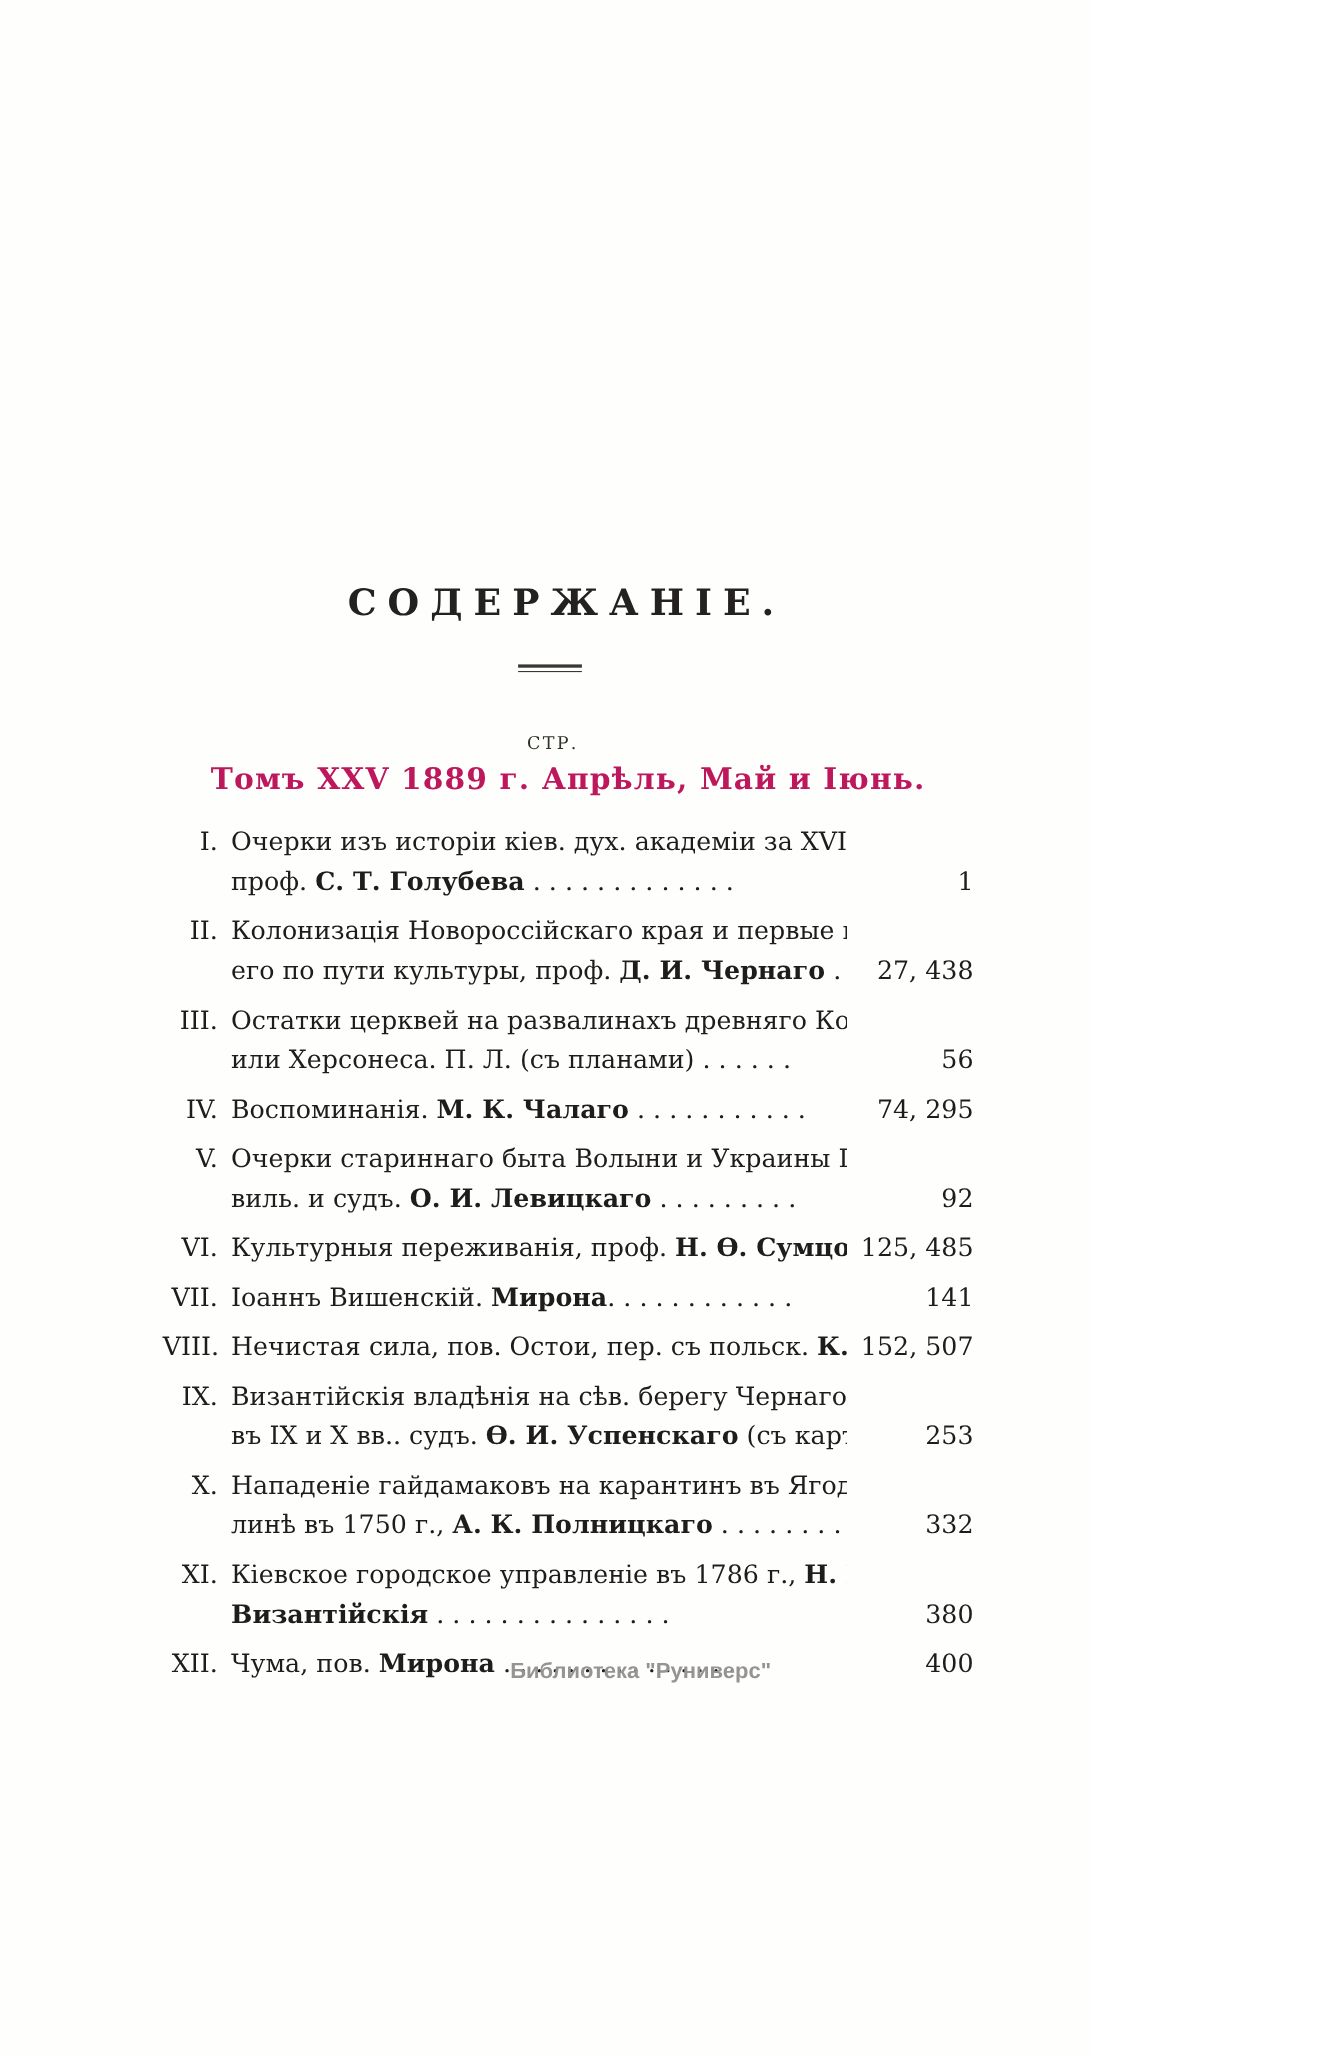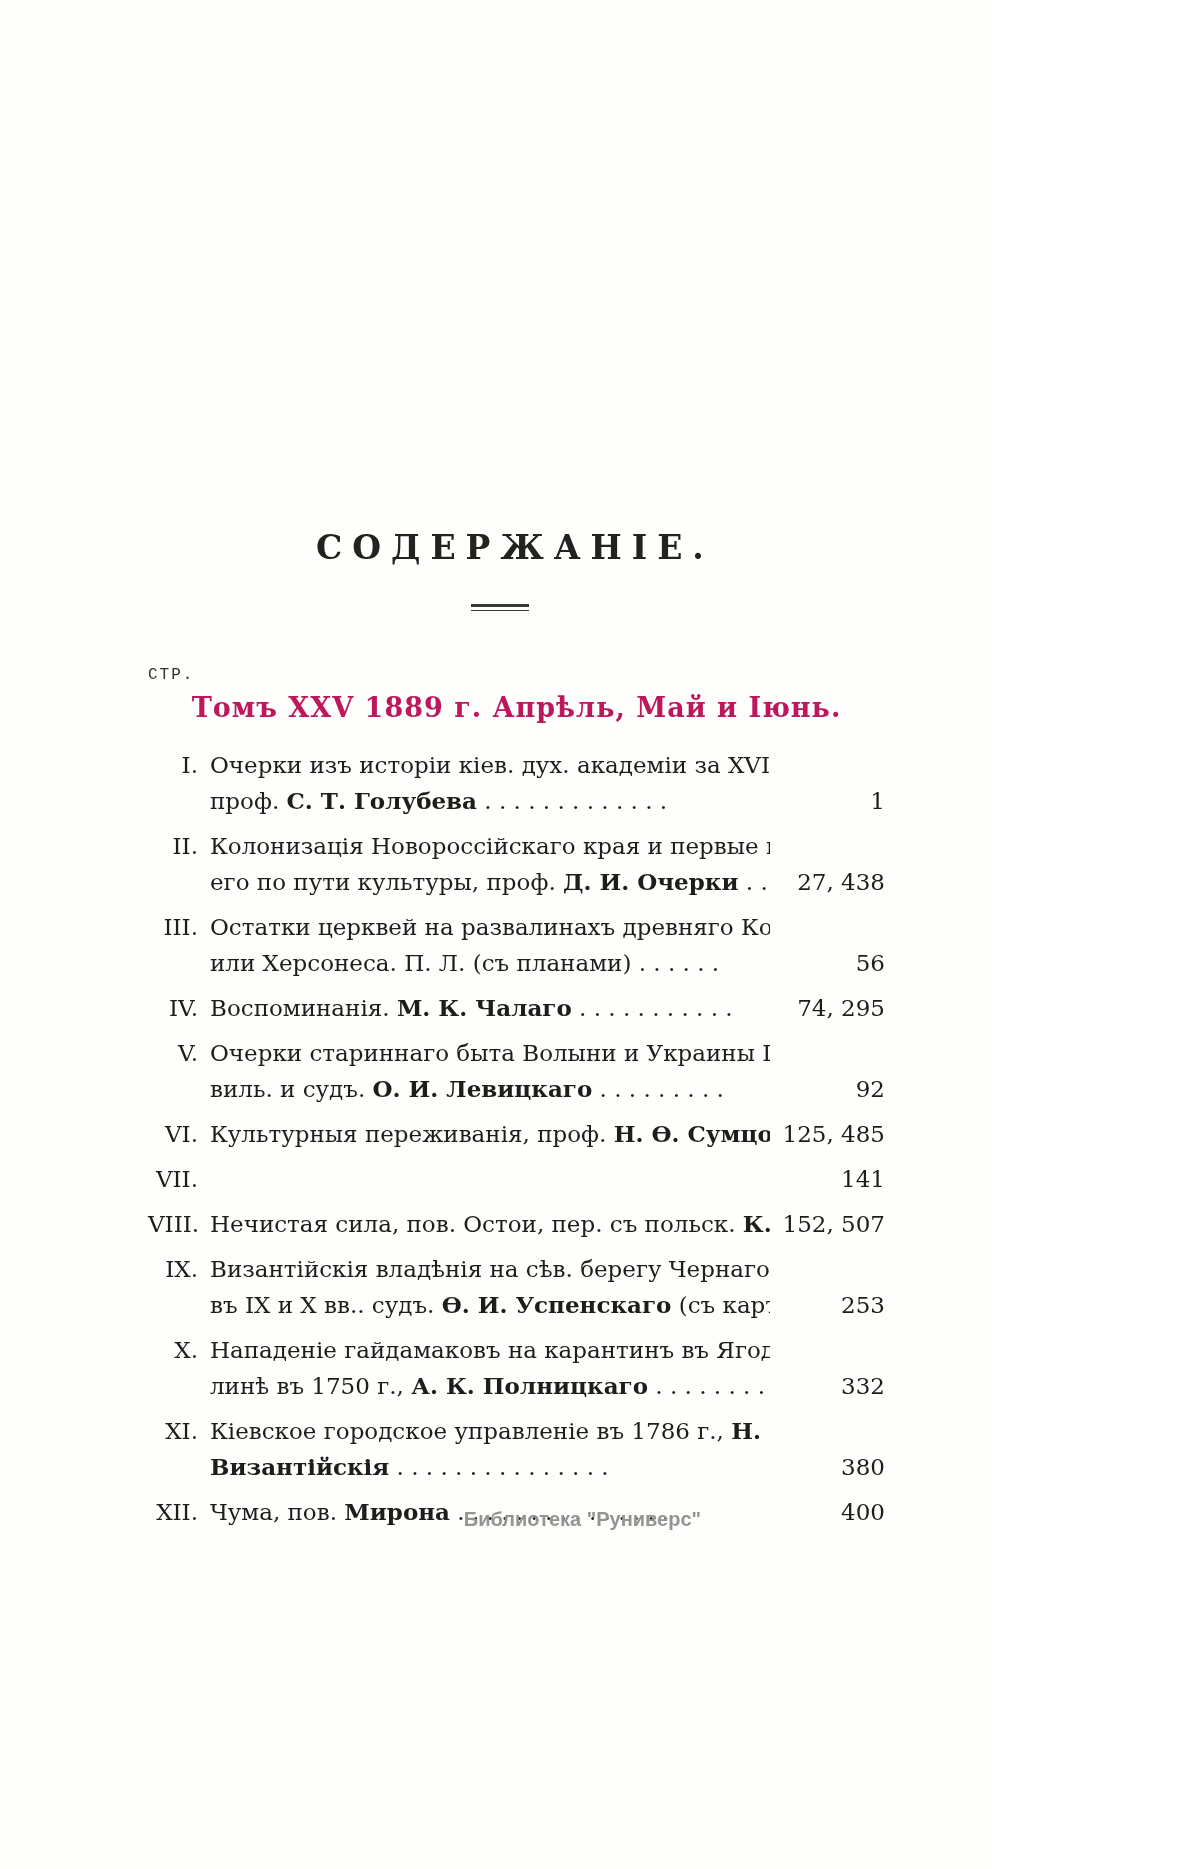--- a/index.html
+++ b/index.html
@@ -42,27 +42,26 @@
     border-top: 3px solid #3a3734;
     border-bottom: 1px solid #3a3734;
   }
   .content {
     position: absolute;
     top: 666px;
     left: 148px;
     width: 737px;
   }
   .str-label {
-    text-align: left;
+    text-align: center;
     padding-right: 28px;
     font-size: 16px;
     letter-spacing: 2px;
     color: #333029;
     margin-bottom: 8px;
-    font-family: Liberation Mono, monospace;
   }
   .volume {
     margin: 0 0 24px 0;
     text-align: center;
     font-size: 27px;
     font-weight: bold;
     letter-spacing: 1px;
     color: #be185d;
   }
   .toc { width: 737px; }
@@ -134,21 +133,21 @@
           <div class="text">
             <div class="line fill"><span>Очерки изъ исторіи кіев. дух. академіи за XVIII ст.</span></div>
             <div class="line last"><span>проф. </span><span class="b">С. Т. Голубева</span><span> . . . . . . . . . . . . .</span></div>
           </div>
           <div class="pages">1</div>
         </div>
         <div class="entry">
           <div class="num">II.</div>
           <div class="text">
             <div class="line fill"><span>Колонизація Новороссійскаго края и первые шаги</span></div>
-            <div class="line last"><span>его по пути культуры, проф. </span><span class="b">Д. И. Очерки</span><span> . . . .</span></div>
+            <div class="line last"><span>его по пути культуры, проф. </span><span class="b">Д. И. Чернаго</span><span> . . . .</span></div>
           </div>
           <div class="pages">27, 438</div>
         </div>
         <div class="entry">
           <div class="num">III.</div>
           <div class="text">
             <div class="line fill"><span>Остатки церквей на развалинахъ древняго Корсуня</span></div>
             <div class="line last"><span>или Херсонеса. П. Л. (съ планами) . . . . . .</span></div>
           </div>
           <div class="pages">56</div>
@@ -170,20 +169,23 @@
         </div>
         <div class="entry">
           <div class="num">VI.</div>
           <div class="text">
             <div class="line last"><span>Культурныя переживанія, проф. </span><span class="b">Н. Ѳ. Сумцова</span></div>
           </div>
           <div class="pages">125, 485</div>
         </div>
         <div class="entry">
           <div class="num">VII.</div>
+          <div class="text">
+            <div class="line last"><span>Іоаннъ Вишенскій. </span><span class="b">Мирона</span><span>. . . . . . . . . . . .</span></div>
+          </div>
           <div class="pages">141</div>
         </div>
         <div class="entry">
           <div class="num">VIII.</div>
           <div class="text">
             <div class="line last"><span>Нечистая сила, пов. Остои, пер. съ польск. </span><span class="b">К. М.</span></div>
           </div>
           <div class="pages">152, 507</div>
         </div>
         <div class="entry">

